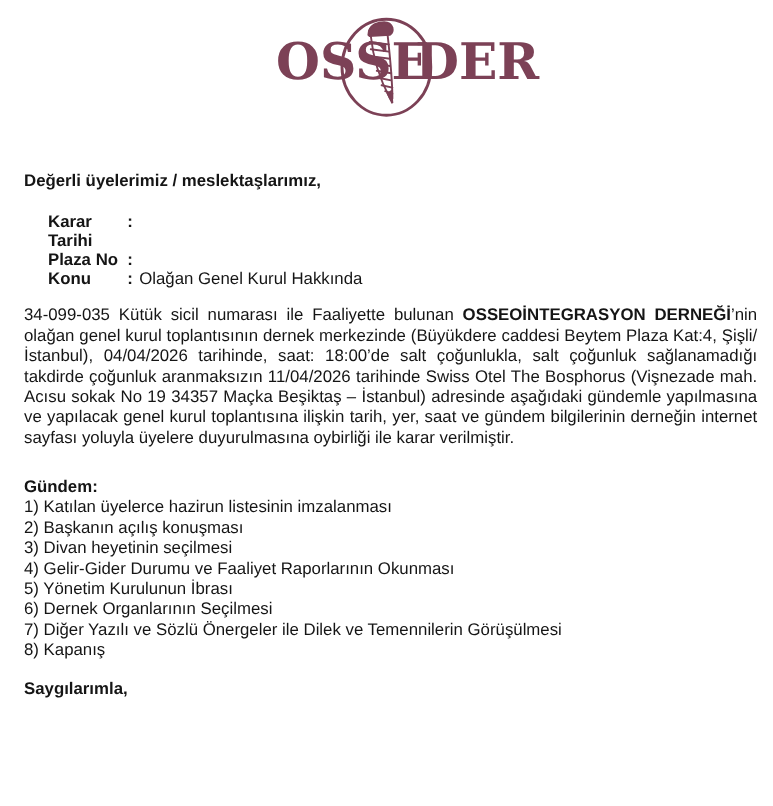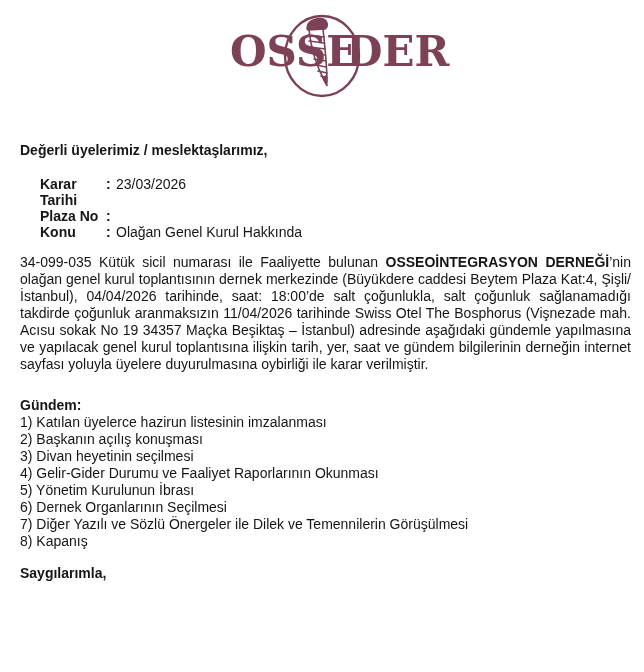--- a/index.html
+++ b/index.html
@@ -123,21 +123,20 @@
   </header>
 
   <main class="content">
 
     <div class="greeting">Değerli üyelerimiz / meslektaşlarımız,</div>
 
     <div class="meta">
       <div class="meta-row">
         <span class="meta-label">Karar Tarihi</span>
         <span class="meta-colon">:</span>
-        <span class="meta-value">23/03/2026</span>
       </div>
       <div class="meta-row">
         <span class="meta-label">Plaza No</span>
         <span class="meta-colon">:</span>
       </div>
       <div class="meta-row">
         <span class="meta-label">Konu</span>
         <span class="meta-colon">:</span>
         <span class="meta-value">Olağan Genel Kurul Hakkında</span>
       </div>

